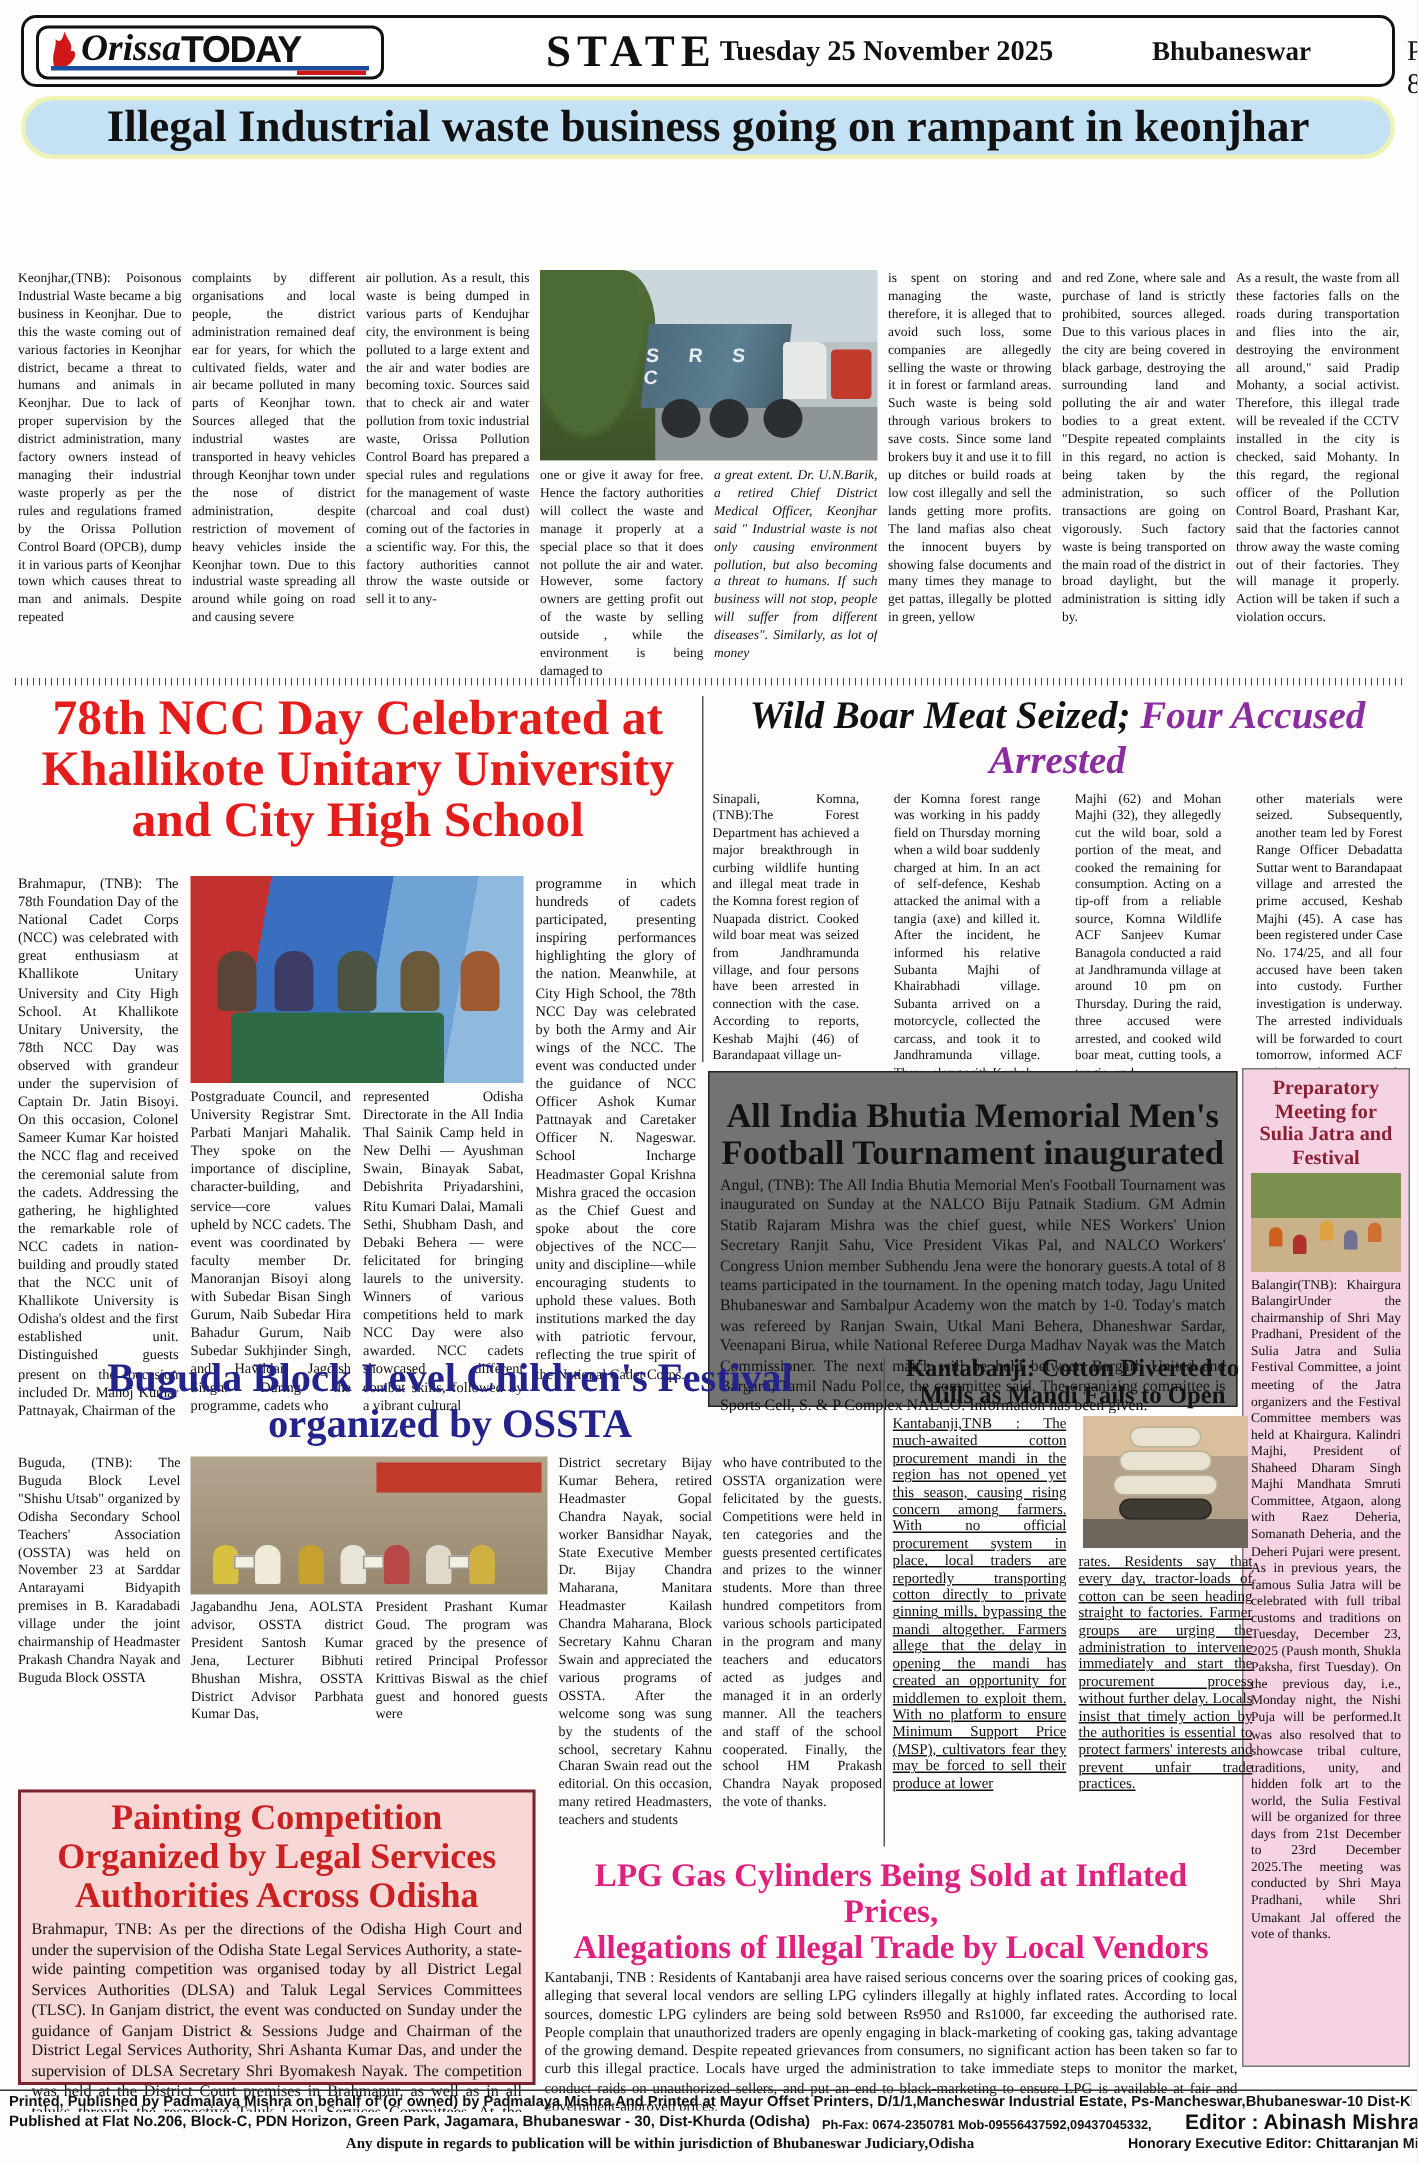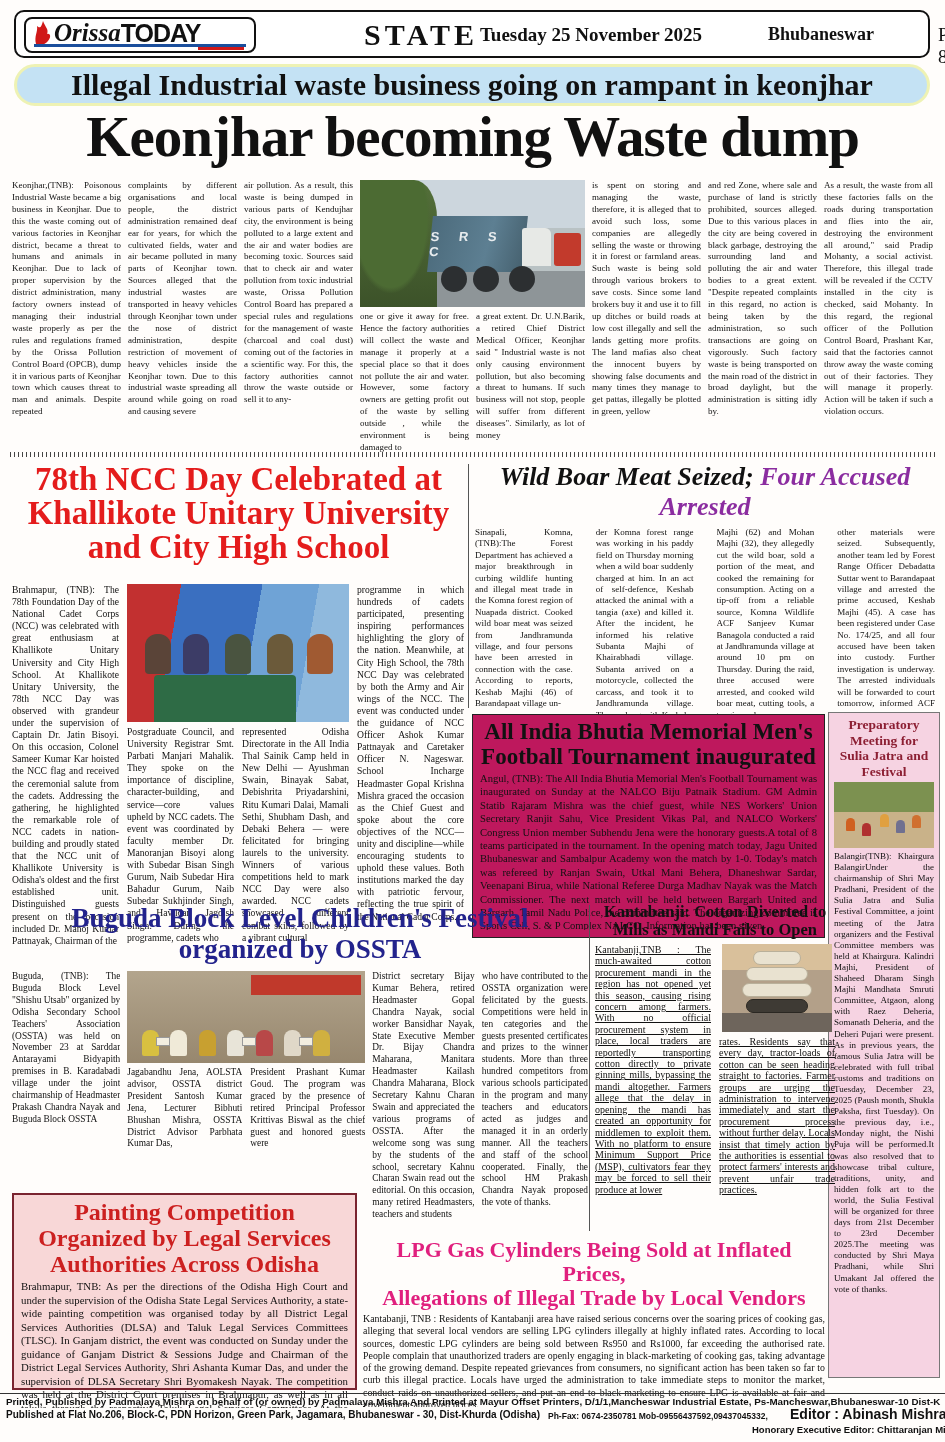--- a/index.html
+++ b/index.html
@@ -35,21 +35,21 @@
   
   .ncc-head { color:#e41c1c; font-weight:bold; font-size:33px; line-height:34px; text-align:center; }
   .ncc-col { font-size:9.6px; line-height:12.1px; }
 
   
   .wb-head { font-weight:bold; font-style:italic; font-size:26px; }
   .wb-purple { color:#8b2da0; }
   .wb-col { font-size:9px; line-height:11.4px; width:107px; }
 
   
-  .fb-box { background:#be185d; border:1.5px solid #222; padding:4px 7px; }
+  .fb-box { background:#737373; border:1.5px solid #222; padding:16px 7px; }
   .fb-head { font-weight:bold; font-size:23px; line-height:25px; text-align:center; }
   .fb-body { font-size:10.6px; line-height:13.4px; text-align:justify; margin-top:3px; }
 
   
   .sulia-box { background:#f6d3e2; border:1.5px solid #777; padding:4px 5px; }
   .sulia-head { color:#8c1f33; font-weight:bold; font-size:13.5px; line-height:15.5px; text-align:center; }
   .sulia-body { font-size:9px; line-height:11.1px; text-align:justify; margin-top:3px; }
 
   
   .osta-head { color:#23238c; font-weight:bold; font-size:27px; text-align:center; }
@@ -114,41 +114,40 @@
       <span class="logo-redbit"></span>
     </div>
     <div class="abs ser mast-section" style="left:348px; top:6px;">STATE</div>
     <div class="abs ser mast-date" style="left:440px; top:12px; width:270px; text-align:center;">Tuesday 25 November 2025</div>
     <div class="abs ser mast-city" style="left:752px; top:12px;">Bhubaneswar</div>
     <div class="abs ser mast-page" style="left:922px; top:12px;">P-8</div>
   </div>
 
   <div class="abs kicker" style="left:14px; top:64px; width:916px; height:42px;">Illegal Industrial waste business going on rampant in keonjhar</div>
 
-  <div class="abs lead-headline" style="left:0px; top:108px; width:945px;">Keonjhar becoming Waste dump</div>
 
   <div class="abs cols-row" style="left:12px; top:180px; width:921px; height:284px;">
     <div class="bodytxt lead-col" style="height:284px;">Keonjhar,(TNB): Poisonous Industrial Waste became a big business in Keonjhar.  Due to this the waste coming out of various factories in Keonjhar district, became a threat to humans and animals in Keonjhar. Due to lack of proper supervision by the district administration, many factory owners instead of managing their industrial waste properly as per the rules and regulations framed by the Orissa Pollution Control Board (OPCB), dump it in various parts of Keonjhar town which causes threat to man and animals. Despite repeated</div>
     <div class="bodytxt lead-col" style="height:284px;">complaints by different organisations and local people, the district administration remained deaf ear for years, for which the cultivated fields, water and air became polluted in many parts of Keonjhar town. Sources alleged that the industrial wastes are transported in heavy vehicles through Keonjhar town under the nose of district administration, despite restriction of movement of heavy vehicles inside the Keonjhar town. Due to this industrial waste spreading all around while going on road and causing severe</div>
     <div class="bodytxt lead-col" style="height:284px;">air pollution. As a result, this waste is being dumped in various parts of Kendujhar city, the environment is being polluted to a large extent and the air and water bodies are becoming toxic. Sources said that to check air and water pollution from toxic industrial waste, Orissa Pollution Control Board has prepared a special rules and regulations for the management of waste (charcoal and coal dust) coming out of the factories in a scientific way. For this, the factory authorities cannot throw the waste outside or sell it to any-</div>
     <div style="width:225px;">
       <div class="photo truckphoto" style="width:225px; height:127px;">
         <div class="palm"></div>
         <div class="dumpbody">
           <span class="dumptext">S R S C</span>
         </div>
         <div class="cab"></div>
         <div class="redtruck"></div>
         <div class="wheel" style="left:36%;"></div>
         <div class="wheel" style="left:50%;"></div>
         <div class="wheel" style="left:66%;"></div>
       </div>
       <div class="cols-row" style="margin-top:4px;">
         <div class="bodytxt lead-col" style="height:153px;">one or give it away for free.  Hence the factory authorities will collect the waste and manage it properly at a special place so that it does not pollute the air and water. However, some factory owners are getting profit out of the waste by selling outside , while the environment is being damaged to</div>
-        <div class="bodytxt lead-col" style="height:153px;">a great extent.    Dr. U.N.Barik, a retired Chief District Medical Officer, Keonjhar said " Industrial waste is not only causing environment pollution, but also becoming a threat to humans. If such business will not stop, people will suffer from different diseases". Similarly, as lot of money</div>
+        <div class="bodytxt lead-col" style="height:153px;font-style:italic;">a great extent.    Dr. U.N.Barik, a retired Chief District Medical Officer, Keonjhar said " Industrial waste is not only causing environment pollution, but also becoming a threat to humans. If such business will not stop, people will suffer from different diseases". Similarly, as lot of money</div>
       </div>
     </div>
     <div class="bodytxt lead-col" style="height:284px;">is spent on storing and managing the waste, therefore, it is alleged that to avoid such loss, some companies are allegedly selling the waste or throwing it in forest or farmland areas. Such waste is being sold through various brokers to save costs. Since some land brokers buy it and use it to fill up ditches or build roads at low cost illegally and sell the lands getting more profits. The land mafias also cheat the innocent buyers by showing false documents and many times they manage to get pattas, illegally be plotted in green, yellow</div>
     <div class="bodytxt lead-col" style="height:284px;">and red Zone, where sale and purchase of land is strictly prohibited, sources alleged.  Due to this various places in the city are being covered in black garbage, destroying the surrounding land and polluting the air and water bodies to a great extent. "Despite repeated complaints in this regard, no action is being taken by the administration, so such transactions are going on vigorously. Such factory waste is being transported on the main road of the district in broad daylight, but the administration is sitting idly by.</div>
     <div class="bodytxt lead-col" style="height:284px;">As a result, the waste from all these factories falls on the roads during transportation and flies into the air, destroying the environment all around," said Pradip Mohanty, a social activist. Therefore,  this illegal trade will be revealed if the CCTV installed in the city is checked, said Mohanty.  In this regard, the regional officer of the Pollution Control Board, Prashant Kar, said that the factories cannot throw away the waste coming out of their factories. They will manage it properly. Action will be taken if such a violation occurs.</div>
   </div>
 
   <div class="abs dotsep" style="left:10px; top:452px; width:925px; height:5px;"></div>
 
   <div class="abs" style="left:12px; top:462px; width:453px; height:446px;">
@@ -259,15 +258,16 @@
     <div class="lpg-head">LPG Gas Cylinders Being Sold at Inflated Prices,</div>
     <div class="lpg-head">Allegations of Illegal Trade by Local Vendors</div>
     <div class="lpg-body bodytxt" style="height:94px;">Kantabanji, TNB : Residents of Kantabanji area have raised serious concerns over the soaring prices of cooking gas, alleging that several local vendors are selling LPG cylinders illegally at highly inflated rates. According to local sources, domestic LPG cylinders are being sold between Rs950 and Rs1000, far exceeding the authorised rate.  People complain that unauthorized traders are openly engaging in black-marketing of cooking gas, taking advantage of the growing demand. Despite repeated grievances from consumers, no significant action has been taken so far to curb this illegal practice.  Locals have urged the administration to take immediate steps to monitor the market, conduct raids on unauthorized sellers, and put an end to black-marketing to ensure LPG is available at fair and government-approved prices.</div>
   </div>
 
   <div class="abs footer-line" style="left:0px; top:1393px; width:945px; height:0;"></div>
   <div class="abs sans f1" style="left:6px; top:1396px; width:935px;">Printed, Published by Padmalaya Mishra on behalf of (or owned) by Padmalaya Mishra And Printed at  Mayur Offset Printers, D/1/1,Mancheswar Industrial Estate, Ps-Mancheswar,Bhubaneswar-10 Dist-Khurda(ODISHA)</div>
   <div class="abs sans f2" style="left:6px; top:1409px;">Published at  Flat No.206, Block-C, PDN Horizon, Green Park, Jagamara, Bhubaneswar - 30, Dist-Khurda (Odisha)</div>
   <div class="abs sans fphone" style="left:548px; top:1411px;">Ph-Fax: 0674-2350781  Mob-09556437592,09437045332,</div>
   <div class="abs sans feditor" style="left:790px; top:1406px;">Editor  :  Abinash Mishra</div>
+  <div class="abs ser f3c" style="left:180px; top:1424px; width:520px; text-align:center;">Any dispute in regards to publication will be within jurisdiction of Bhubaneswar Judiciary,Odisha</div>
   <div class="abs sans f3r" style="left:752px; top:1424px;">Honorary Executive Editor: Chittaranjan Mishra,</div>
 
 </div>
 
 </body></html>

